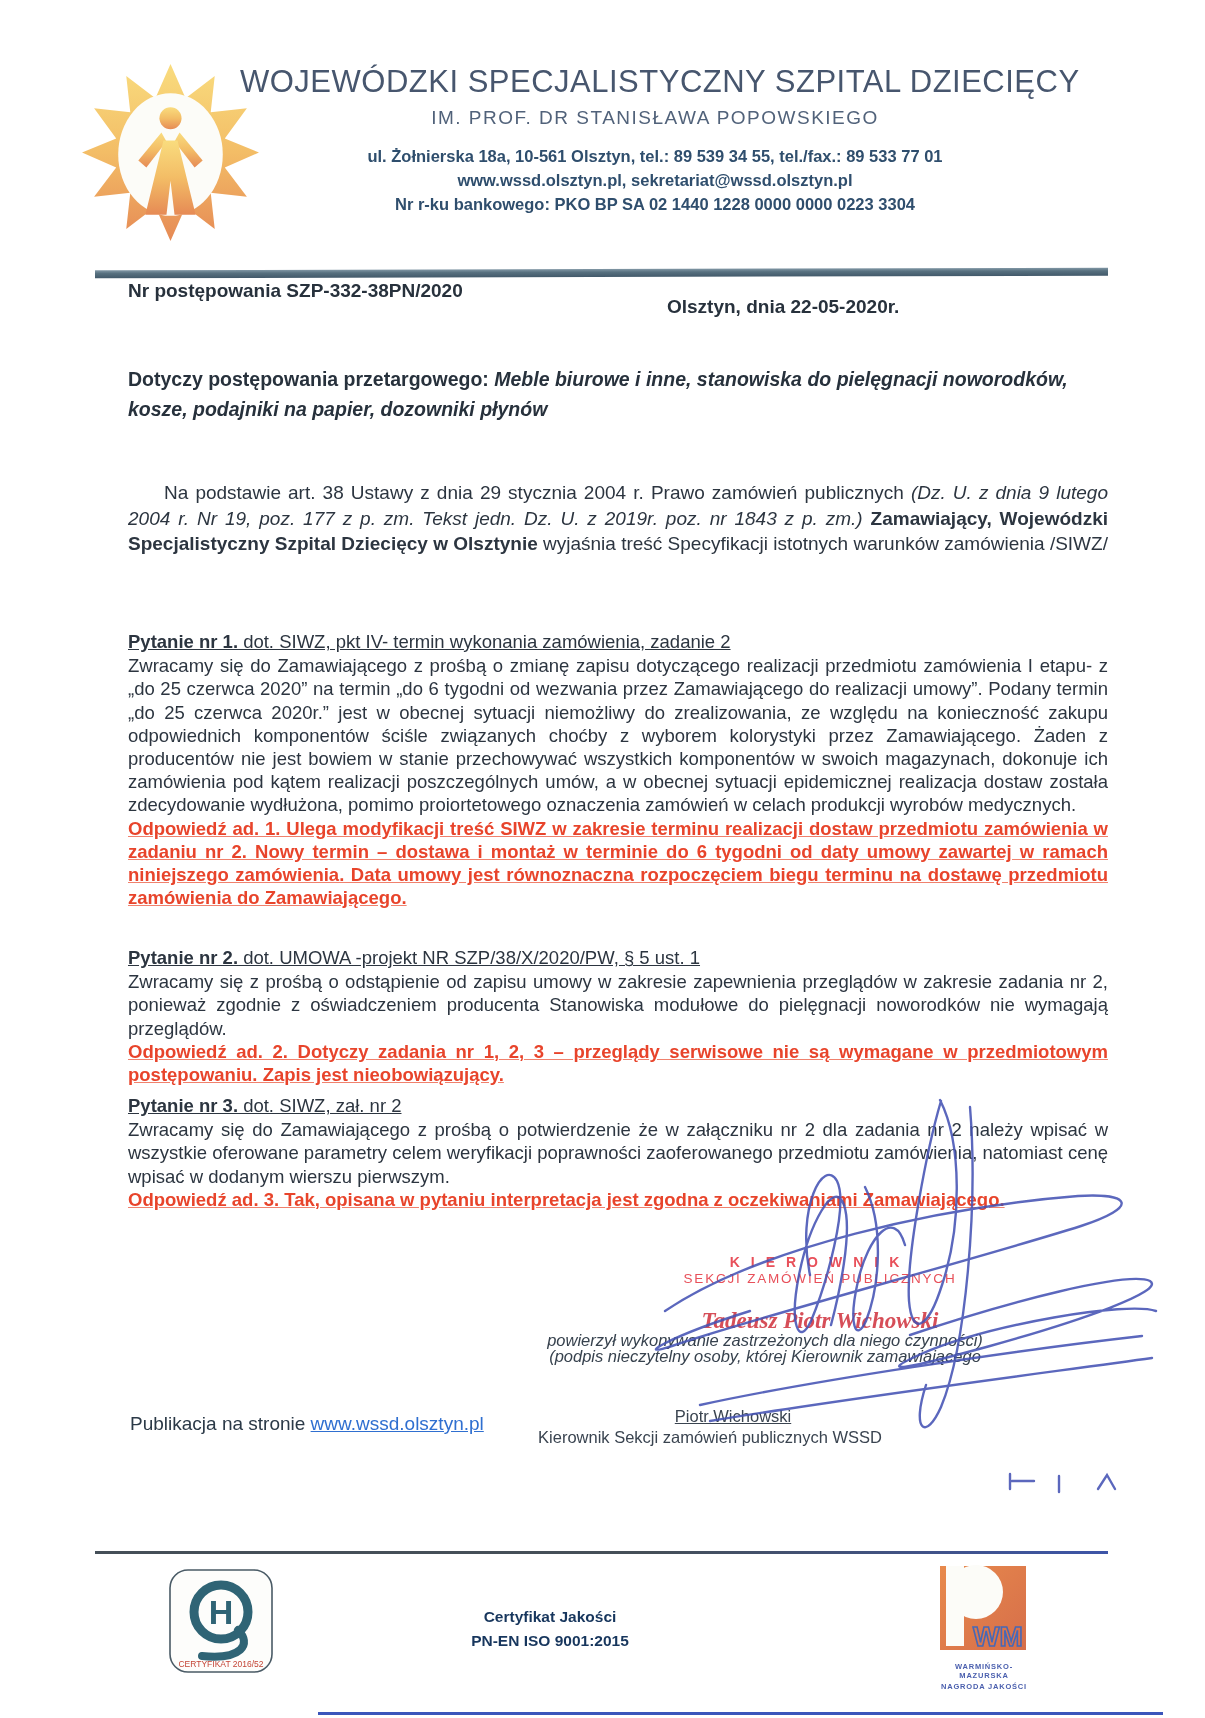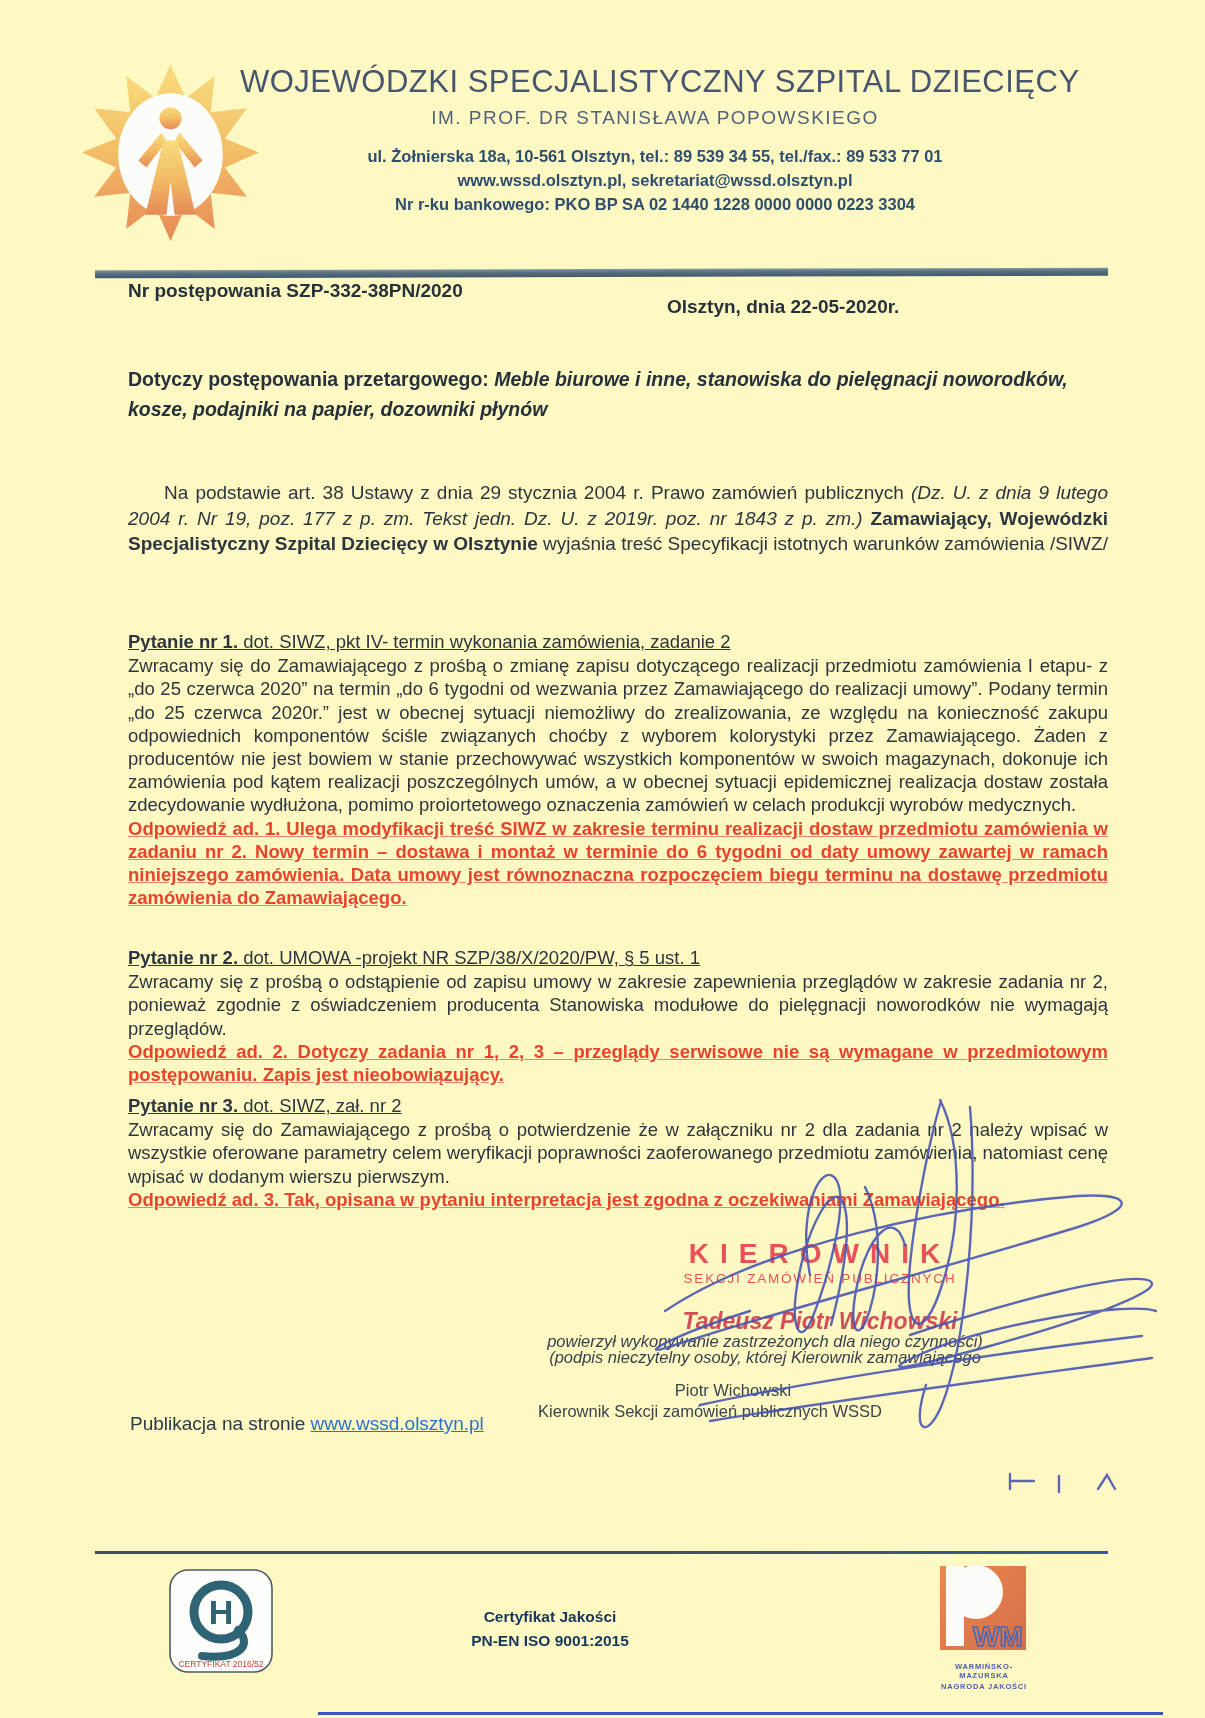--- a/index.html
+++ b/index.html
@@ -1,17 +1,17 @@
 <!DOCTYPE html>
 <html lang="pl"><head>
 <meta charset="utf-8">
 <style>
   html,body{margin:0;padding:0;background:#e9e9e7;}
   .page{
-    position:relative;width:1205px;height:1718px;background:#fef9c3;
+    position:relative;width:1205px;height:1718px;background:#ffffff;
     font-family:"Liberation Sans",sans-serif;color:#2c3540;overflow:hidden;
     box-shadow:0 0 6px rgba(0,0,0,.25);
   }
   
   .sun-logo{position:absolute;left:78px;top:62px;width:186px;height:186px;}
   .hd{position:absolute;left:240px;top:64px;width:830px;text-align:center;}
   .hd-title{font-size:31px;letter-spacing:.5px;color:#47566e;font-weight:400;white-space:nowrap;}
   .hd-sub{margin-top:7px;font-size:19px;letter-spacing:1.5px;color:#51627a;}
   .hd-addr{margin-top:18px;font-size:16.5px;font-weight:700;color:#2f4e6d;}
   .hd-line{margin-top:5px;font-size:16.5px;font-weight:700;color:#2f4e6d;text-align:center;}
@@ -31,27 +31,27 @@
   
   .qa{position:absolute;left:128px;width:980px;font-size:18.5px;line-height:23.2px;color:#2c3540;}
   .qa-h{text-decoration:underline;margin-bottom:1px;}
   .qa-h .lbl{font-weight:700;}
   .qa-b{text-align:justify;}
   .qa-a{text-align:justify;font-weight:700;color:#e8442b;text-decoration:underline;
         text-decoration-color:#f0816d;}
   #qa1{top:630px;}  #qa2{top:946px;}  #qa3{top:1062px;margin-top:32px;}
   
   .sig{position:absolute;left:520px;top:1238px;width:600px;text-align:center;}
-  .stamp-title{font-size:28px;font-weight:700;letter-spacing:11px;color:#e8505a;}
+  .stamp-title{font-size:14px;font-weight:700;letter-spacing:11px;color:#e8505a;margin-top:16px;}
   .stamp-sub{font-size:13.5px;letter-spacing:1.8px;color:#e8505a;margin-top:1px;}
-  .stamp-name{margin-top:22px;font-family:Liberation Sans, sans-serif;font-style:italic;font-weight:700;
+  .stamp-name{margin-top:22px;font-family:Liberation Serif, serif;font-style:italic;font-weight:700;
     font-size:23px;color:#d64e58;}
   .sig-note{position:relative;left:-55px;font-style:italic;font-size:16.5px;line-height:19px;
     color:#37424e;margin-top:-3px;}
-  .signer{position:relative;left:-87px;margin-top:14px;font-size:16.5px;color:#3a4450;}
+  .signer{position:relative;left:-87px;margin-top:41px;font-size:16.5px;color:#3a4450;text-decoration:underline;}
   .signer-title{position:relative;left:-110px;margin-top:2px;font-size:16.5px;color:#3a4450;}
   .scribble{position:absolute;left:610px;top:1085px;width:560px;height:420px;pointer-events:none;}
   
   .pub{position:absolute;left:130px;top:1413px;font-size:19px;color:#2b3947;}
   .pub a{color:#2f6fd0;text-decoration:underline;}
   
   .ft-rule{position:absolute;left:95px;top:1551px;width:1013px;height:2.5px;
     background:linear-gradient(to right,#454f58 0%,#454f58 55%,#3d55a8 100%);}
   .q-logo{position:absolute;left:168px;top:1568px;width:106px;height:106px;}
   .cert{position:absolute;left:420px;top:1608px;width:260px;text-align:center;

